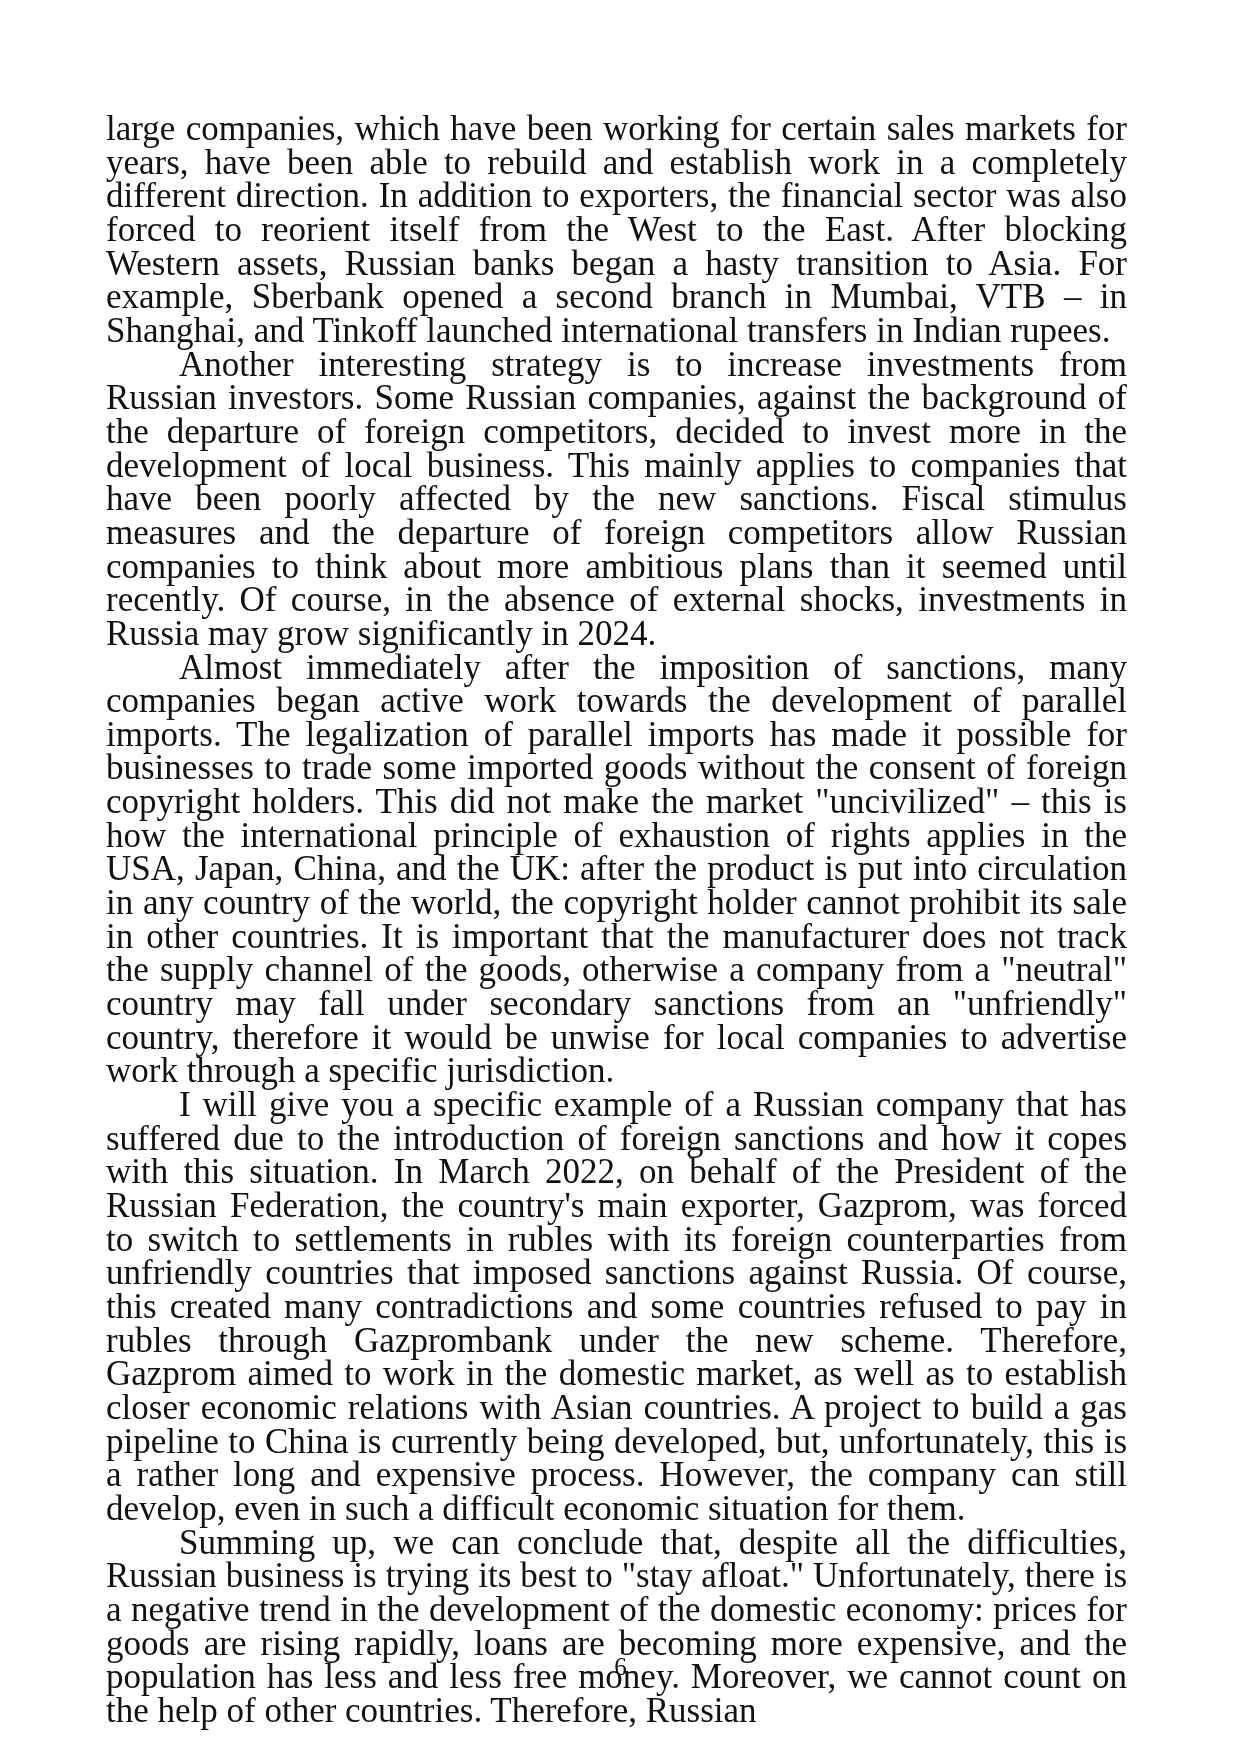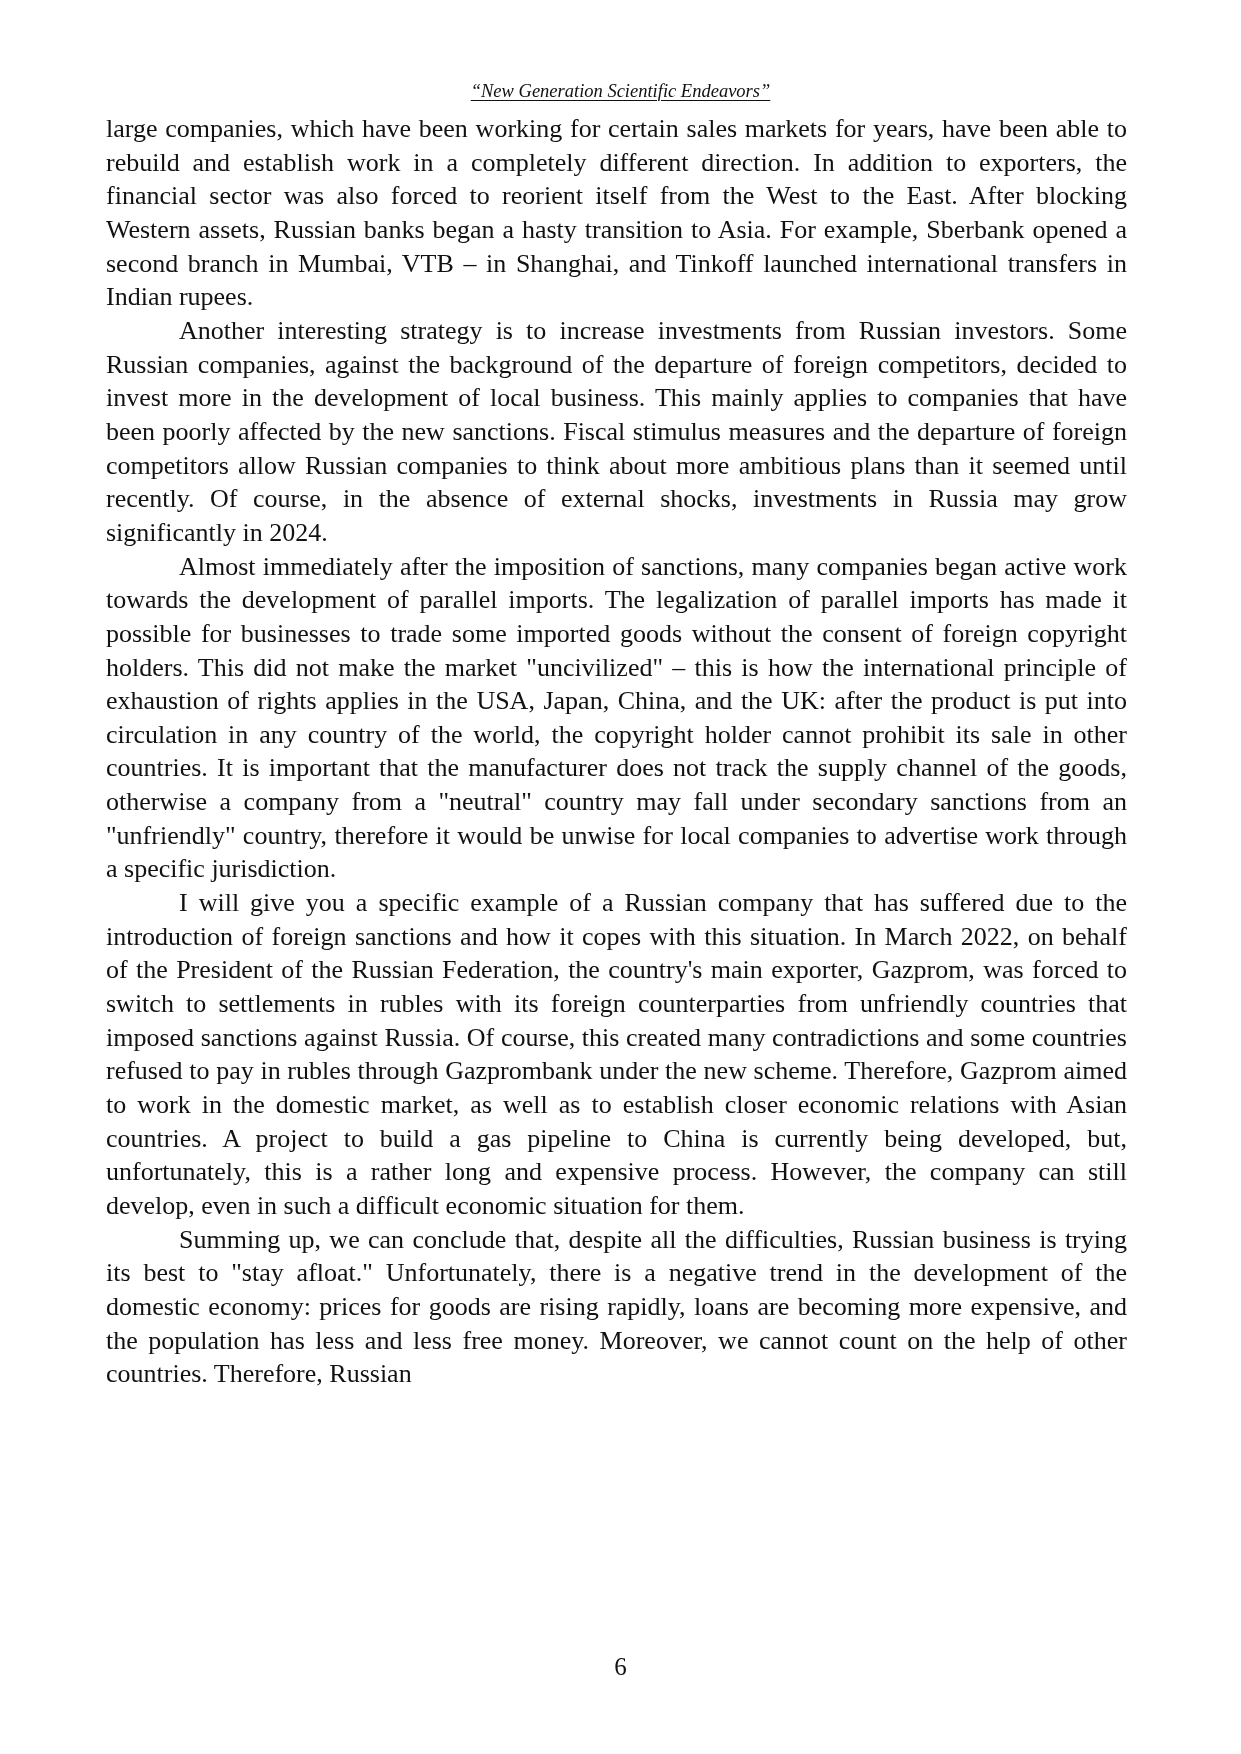--- a/index.html
+++ b/index.html
@@ -35,21 +35,21 @@
     .running-header span {
       text-decoration: underline;
       text-underline-offset: 3px;
       text-decoration-thickness: 1px;
     }
     .body-text {
       position: absolute;
       left: 106px;
       top: 112px;
       width: 1021px;
-      font-size: 26px;
+      font-size: 35px;
       line-height: 33.65px;
       text-align: justify;
       hyphens: none;
     }
     .body-text p {
       margin: 0;
       text-indent: 73px;
     }
     .body-text p.continuation {
       text-indent: 0;
@@ -62,23 +62,20 @@
       text-align: center;
       font-size: 25px;
       line-height: 30px;
     }
   </style>
 </head>
 <body>
 
 <div class="page">
 
-  <div class="running-header">
-    <span>“New Generation Scientific Endeavors”</span>
-  </div>
 
   <div class="body-text">
     <p class="continuation">large companies, which have been working for certain sales markets for years, have been able to rebuild and establish work in a completely different direction. In addition to exporters, the financial sector was also forced to reorient itself from the West to the East. After blocking Western assets, Russian banks began a hasty transition to Asia. For example, Sberbank opened a second branch in Mumbai, VTB – in Shanghai, and Tinkoff launched international transfers in Indian rupees.</p>
     <p>Another interesting strategy is to increase investments from Russian investors. Some Russian companies, against the background of the departure of foreign competitors, decided to invest more in the development of local business. This mainly applies to companies that have been poorly affected by the new sanctions. Fiscal stimulus measures and the departure of foreign competitors allow Russian companies to think about more ambitious plans than it seemed until recently. Of course, in the absence of external shocks, investments in Russia may grow significantly in 2024.</p>
     <p>Almost immediately after the imposition of sanctions, many companies began active work towards the development of parallel imports. The legalization of parallel imports has made it possible for businesses to trade some imported goods without the consent of foreign copyright holders. This did not make the market "uncivilized" – this is how the international principle of exhaustion of rights applies in the USA, Japan, China, and the UK: after the product is put into circulation in any country of the world, the copyright holder cannot prohibit its sale in other countries. It is important that the manufacturer does not track the supply channel of the goods, otherwise a company from a "neutral" country may fall under secondary sanctions from an "unfriendly" country, therefore it would be unwise for local companies to advertise work through a specific jurisdiction.</p>
     <p>I will give you a specific example of a Russian company that has suffered due to the introduction of foreign sanctions and how it copes with this situation. In March 2022, on behalf of the President of the Russian Federation, the country's main exporter, Gazprom, was forced to switch to settlements in rubles with its foreign counterparties from unfriendly countries that imposed sanctions against Russia. Of course, this created many contradictions and some countries refused to pay in rubles through Gazprombank under the new scheme. Therefore, Gazprom aimed to work in the domestic market, as well as to establish closer economic relations with Asian countries. A project to build a gas pipeline to China is currently being developed, but, unfortunately, this is a rather long and expensive process. However, the company can still develop, even in such a difficult economic situation for them.</p>
     <p>Summing up, we can conclude that, despite all the difficulties, Russian business is trying its best to "stay afloat." Unfortunately, there is a negative trend in the development of the domestic economy: prices for goods are rising rapidly, loans are becoming more expensive, and the population has less and less free money. Moreover, we cannot count on the help of other countries. Therefore, Russian</p>
   </div>
 
   <div class="page-number">6</div>

